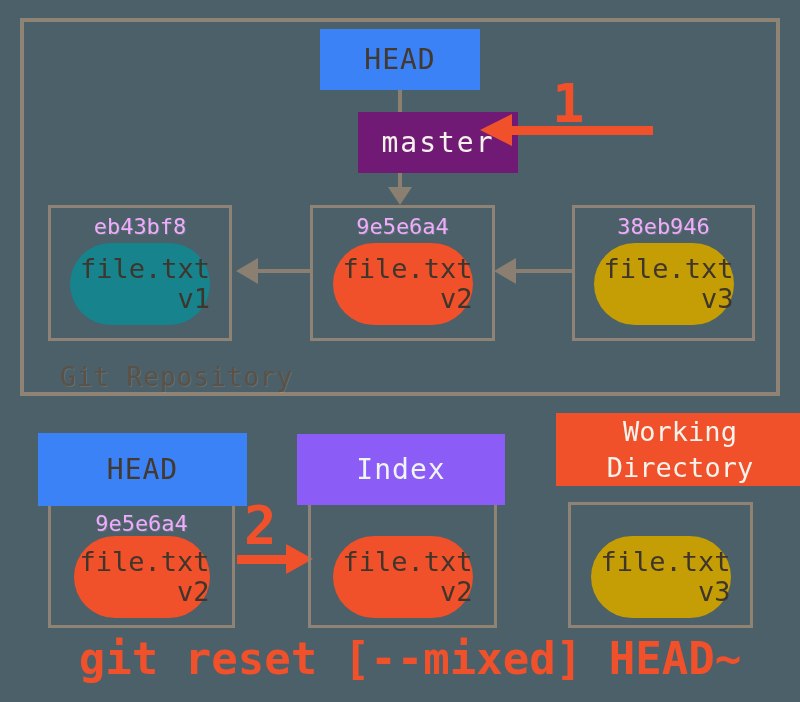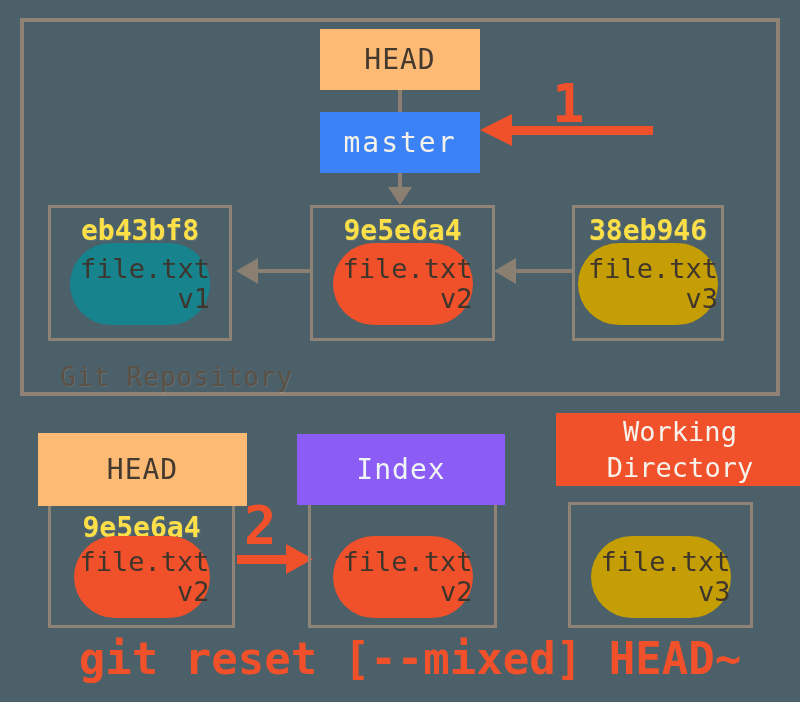--- a/index.html
+++ b/index.html
@@ -5,28 +5,28 @@
   html,body{margin:0;padding:0;background:#4B6069;}
   .canvas{position:relative;width:800px;height:702px;background:#4B6069;
           font-family:"DejaVu Sans Mono","Liberation Mono",monospace;overflow:hidden;}
   .abs{position:absolute;box-sizing:border-box;}
   
   .repo-frame{border:4px solid #8E8374;}
   .commit-box{border:3px solid #8E8374;}
   .col-box{border:3px solid #8E8374;}
   
   .tile{display:flex;align-items:center;justify-content:center;text-align:center;}
-  .cream{background:#fdba74;color:#43392F;}
-  .gold-tile{background:#3b82f6;color:#F4F1EA;}
+  .cream{background:#3b82f6;color:#43392F;}
+  .gold-tile{background:#701a75;color:#F4F1EA;margin-left:38px;}
   .teal-tile{background:#8b5cf6;color:#EFF4F4;}
   .red-tile{background:#F0502A;color:#F6F2EC;}
   
   .repo-label{color:#5C5144;font-size:26px;letter-spacing:1px;text-shadow:1px 1px 0 rgba(255,255,255,0.10);}
-  .hash{position:absolute;top:6px;left:0;right:0;text-align:center;font-size:28px;color:#fde047;
-        text-shadow:1px 1px 0 rgba(255,255,255,0.12);font-weight:bold;}
+  .hash{position:absolute;top:6px;left:0;right:0;text-align:center;font-size:22px;color:#f0abfc;
+        text-shadow:1px 1px 0 rgba(255,255,255,0.12);}
   
   .oval{position:absolute;left:50%;transform:translateX(-50%);width:140px;height:82px;border-radius:42px;
         display:flex;flex-direction:column;align-items:flex-end;justify-content:center;
         font-size:27px;line-height:1.12;color:#3E362C;}
   .oval-teal{background:#17838D;}
   .oval-red{background:#F0502A;}
   .oval-gold{background:#C59D04;}
   
   .gline{background:#8A7F71;}
   .rline{background:#F0502A;}
@@ -77,21 +77,21 @@
     <div class="hash">9e5e6a4</div>
     <div class="oval oval-red" style="top:35px;">
       <div>file.txt</div>
       <div>v2</div>
     </div>
   </div>
 
   <div class="abs tri tri-left-gray" style="left:494px;top:258px;"></div>
   <div class="abs gline" style="left:515px;top:269px;width:57px;height:4px;"></div>
 
-  <div class="abs commit-box" style="left:572px;top:205px;width:152px;height:136px;">
+  <div class="abs commit-box" style="left:572px;top:205px;width:183px;height:136px;">
     <div class="hash">38eb946</div>
     <div class="oval oval-gold" style="top:35px;">
       <div>file.txt</div>
       <div>v3</div>
     </div>
   </div>
 
   <div class="abs col-box" style="left:48px;top:502px;width:187px;height:126px;">
     <div class="hash">9e5e6a4</div>
     <div class="oval oval-red" style="top:31px;width:136px;">

